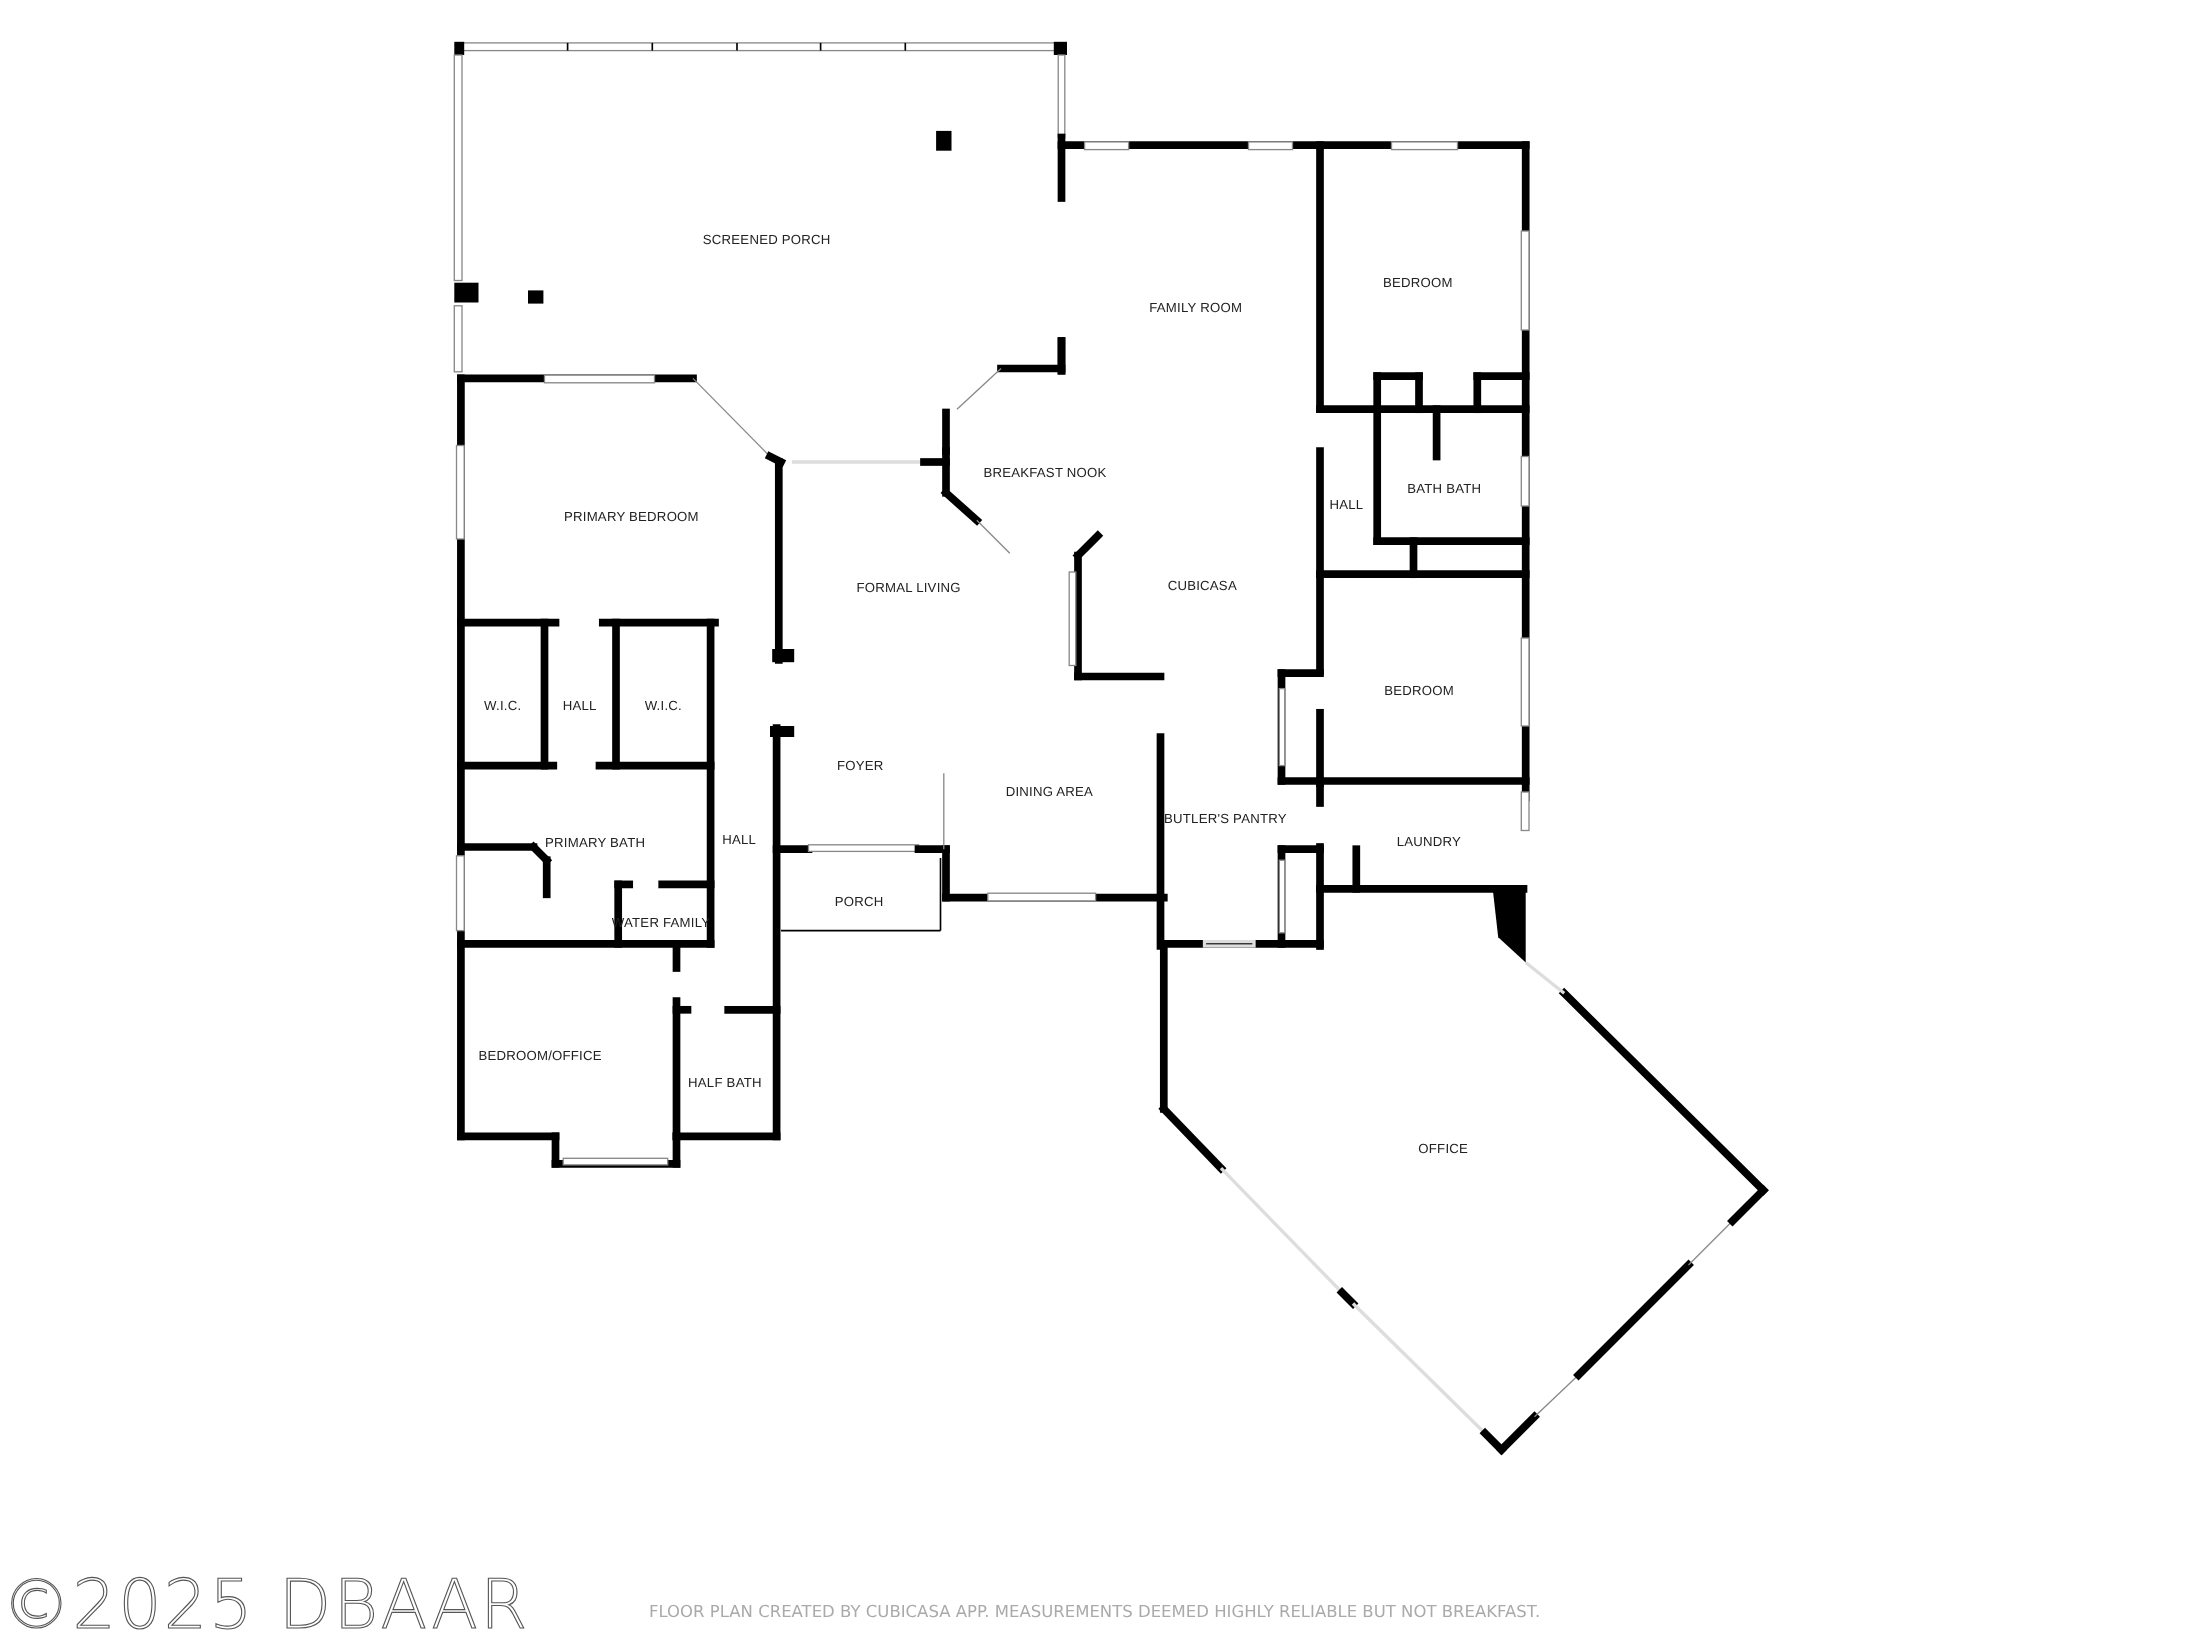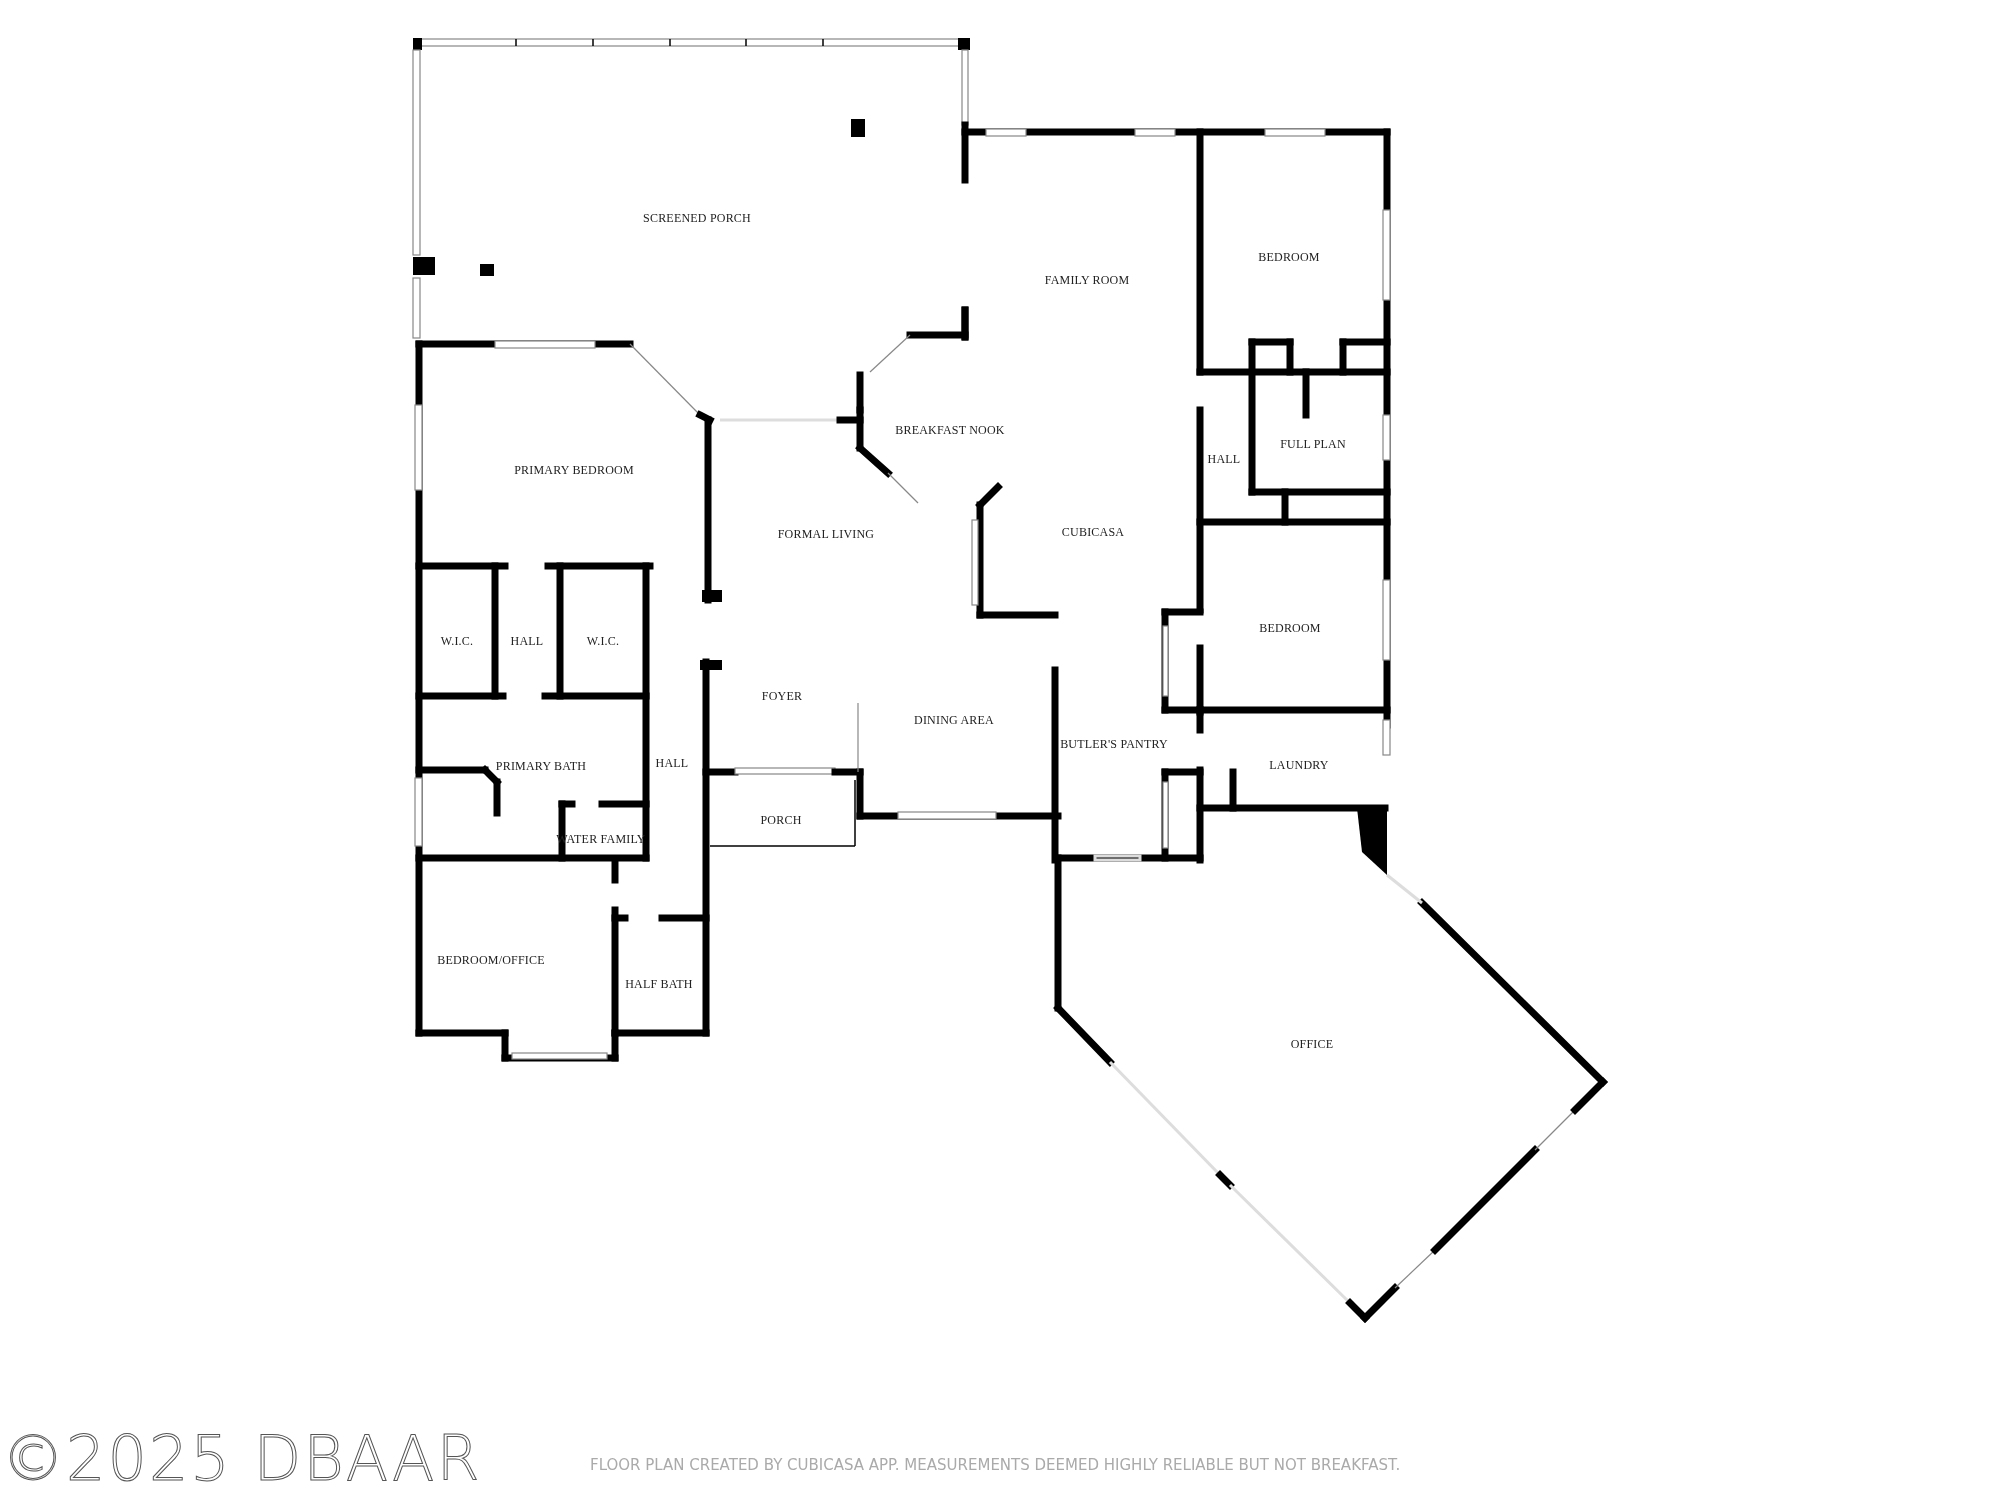--- a/index.html
+++ b/index.html
@@ -2,21 +2,21 @@
 <html><head>
 <meta charset="utf-8">
 <style>
   html, body { margin: 0; padding: 0; background: #ffffff; }
   body { width: 2000px; height: 1500px; position: relative; overflow: hidden; font-family: "DejaVu Sans", sans-serif; }
   #plan { position: absolute; left: 0; top: 0; width: 2000px; height: 1500px; }
   .wall { stroke: #000; stroke-width: 7; fill: none; stroke-linecap: square; }
   .thin { stroke: #000; stroke-width: 1.5; fill: none; }
   .win { stroke: #888; stroke-width: 1.2; fill: #fff; }
   .door { stroke: #ddd; stroke-width: 3; fill: none; }
-  .room-label { position: absolute; transform: translate(-50%, -50%); font-family: Liberation Serif, serif; font-size: 12px; color: #222; white-space: nowrap; letter-spacing: 0.2px; }
+  .room-label { position: absolute; transform: translate(-50%, -50%); font-family: Liberation Sans, sans-serif; font-size: 12px; color: #222; white-space: nowrap; letter-spacing: 0.2px; }
   #copyright { position: absolute; left: 2px; top: 1422px; font-family: "DejaVu Sans", sans-serif; font-size: 62px; font-weight: 100; color: #fff; -webkit-text-stroke: 1px #555; letter-spacing: 2px; }
   #disclaimer { position: absolute; left: 590px; top: 1456px; font-family: "DejaVu Sans", sans-serif; font-size: 15px; color: #aaa; white-space: nowrap; }
 </style>
 </head>
 <body>
 
 <svg id="plan" viewBox="0 0 2000 1500" xmlns="http://www.w3.org/2000/svg">
 
   <g>
     <rect class="win" x="419" y="39" width="540" height="7"></rect>
@@ -166,21 +166,21 @@
     <rect class="win" x="898" y="812" width="98" height="7"></rect>
   </g>
 </svg>
 
 <div class="room-label" style="left:697px;top:218px">SCREENED PORCH</div>
 <div class="room-label" style="left:1087px;top:280px">FAMILY ROOM</div>
 <div class="room-label" style="left:1289px;top:257px">BEDROOM</div>
 <div class="room-label" style="left:950px;top:430px">BREAKFAST NOOK</div>
 <div class="room-label" style="left:574px;top:470px">PRIMARY BEDROOM</div>
 <div class="room-label" style="left:1224px;top:459px">HALL</div>
-<div class="room-label" style="left:1313px;top:444px">FULL PLAN</div>
+<div class="room-label" style="left:1313px;top:444px">BATH BATH</div>
 <div class="room-label" style="left:826px;top:534px">FORMAL LIVING</div>
 <div class="room-label" style="left:1093px;top:532px">CUBICASA</div>
 <div class="room-label" style="left:457px;top:641px">W.I.C.</div>
 <div class="room-label" style="left:527px;top:641px">HALL</div>
 <div class="room-label" style="left:603px;top:641px">W.I.C.</div>
 <div class="room-label" style="left:1290px;top:628px">BEDROOM</div>
 <div class="room-label" style="left:782px;top:696px">FOYER</div>
 <div class="room-label" style="left:954px;top:720px">DINING AREA</div>
 <div class="room-label" style="left:1114px;top:744px">BUTLER'S PANTRY</div>
 <div class="room-label" style="left:541px;top:766px">PRIMARY BATH</div>

